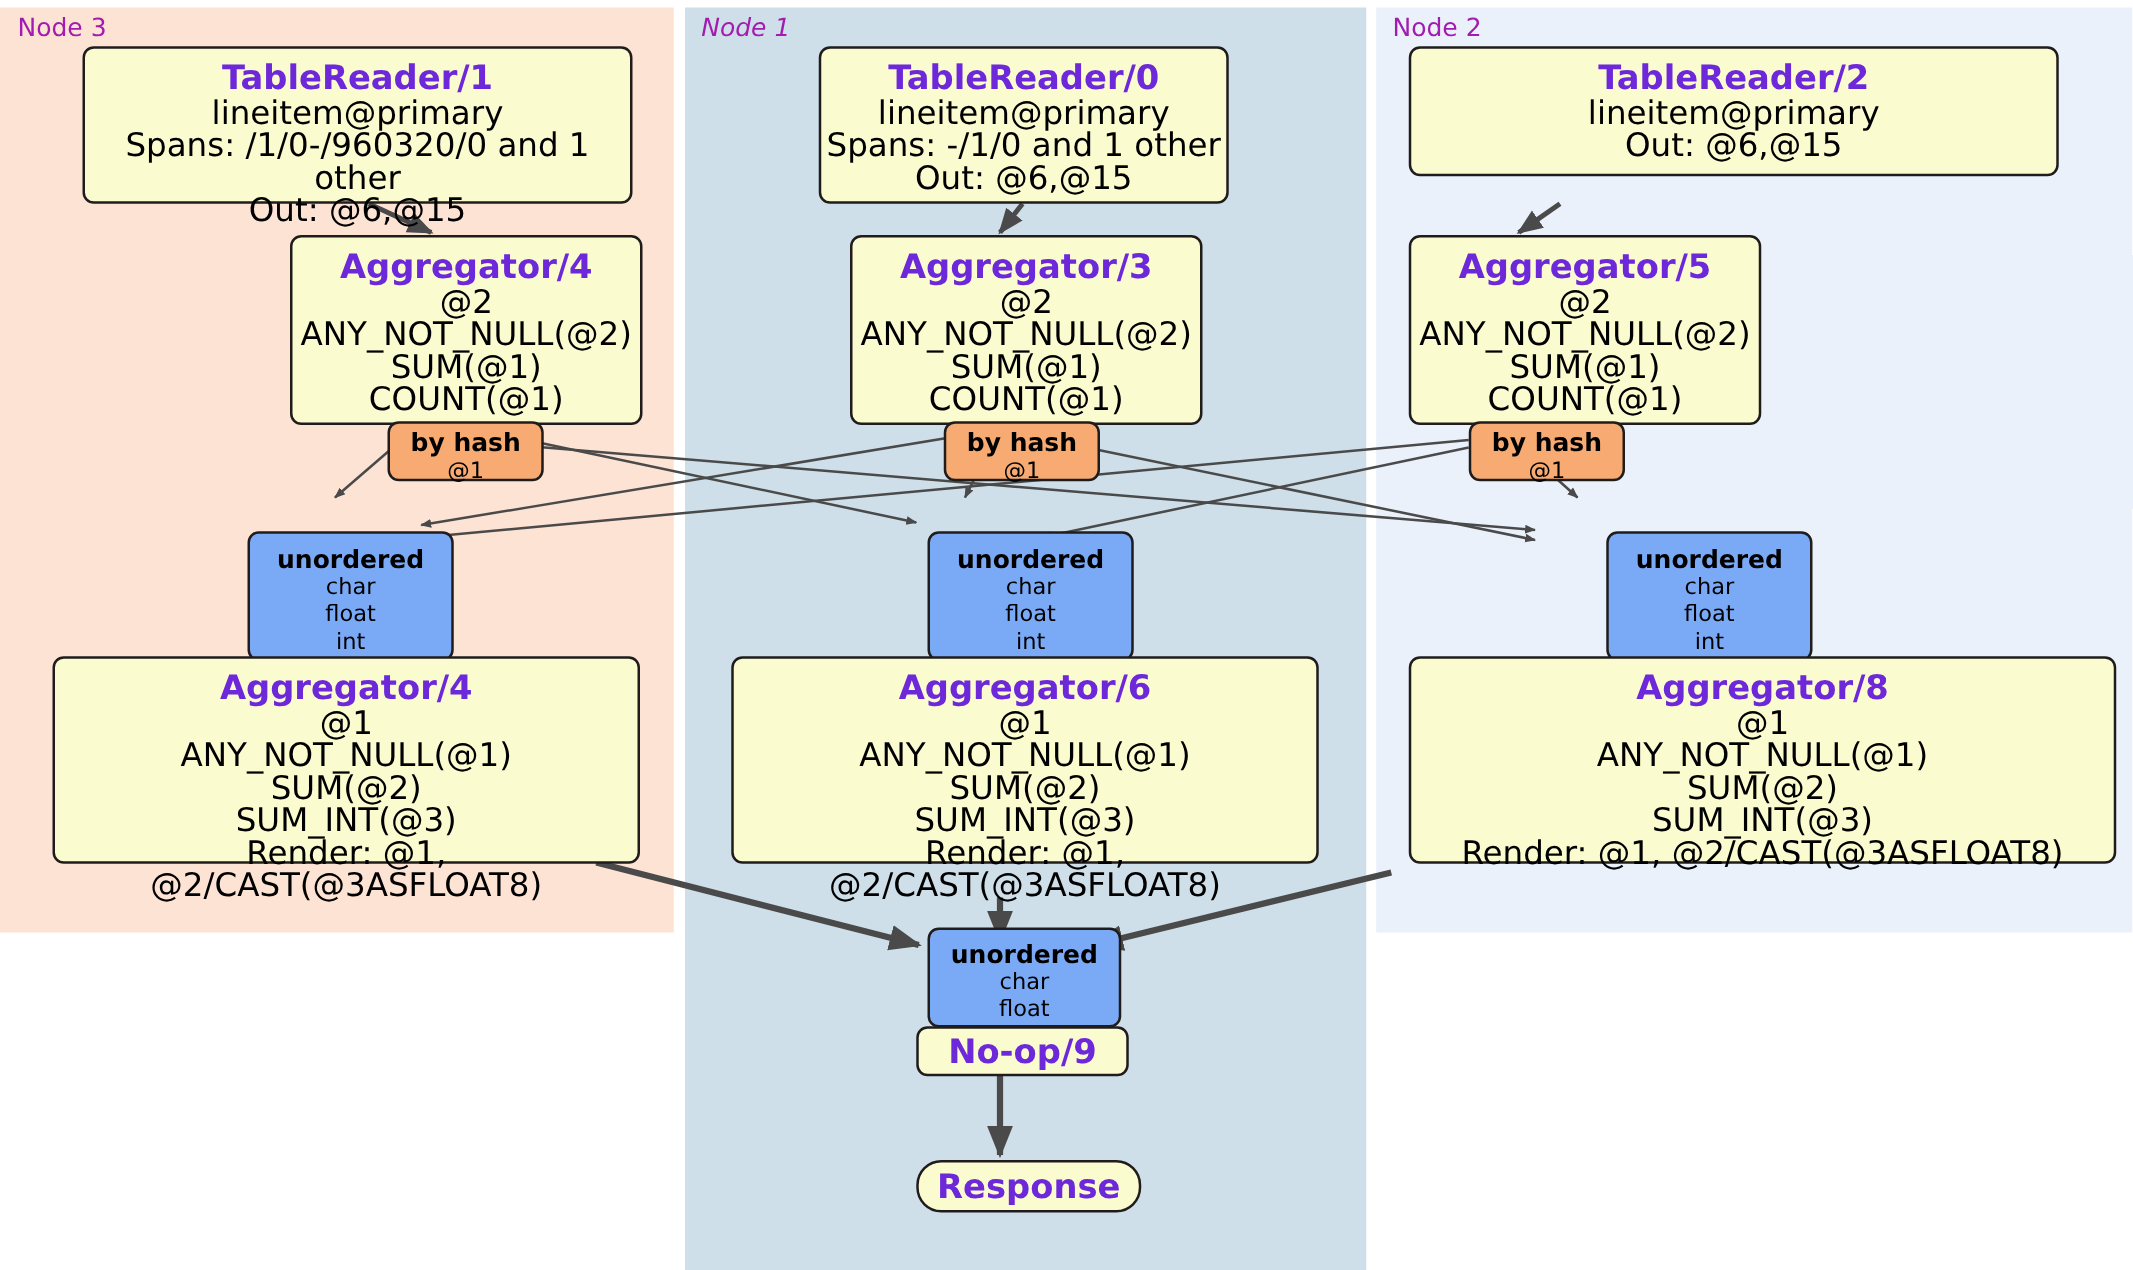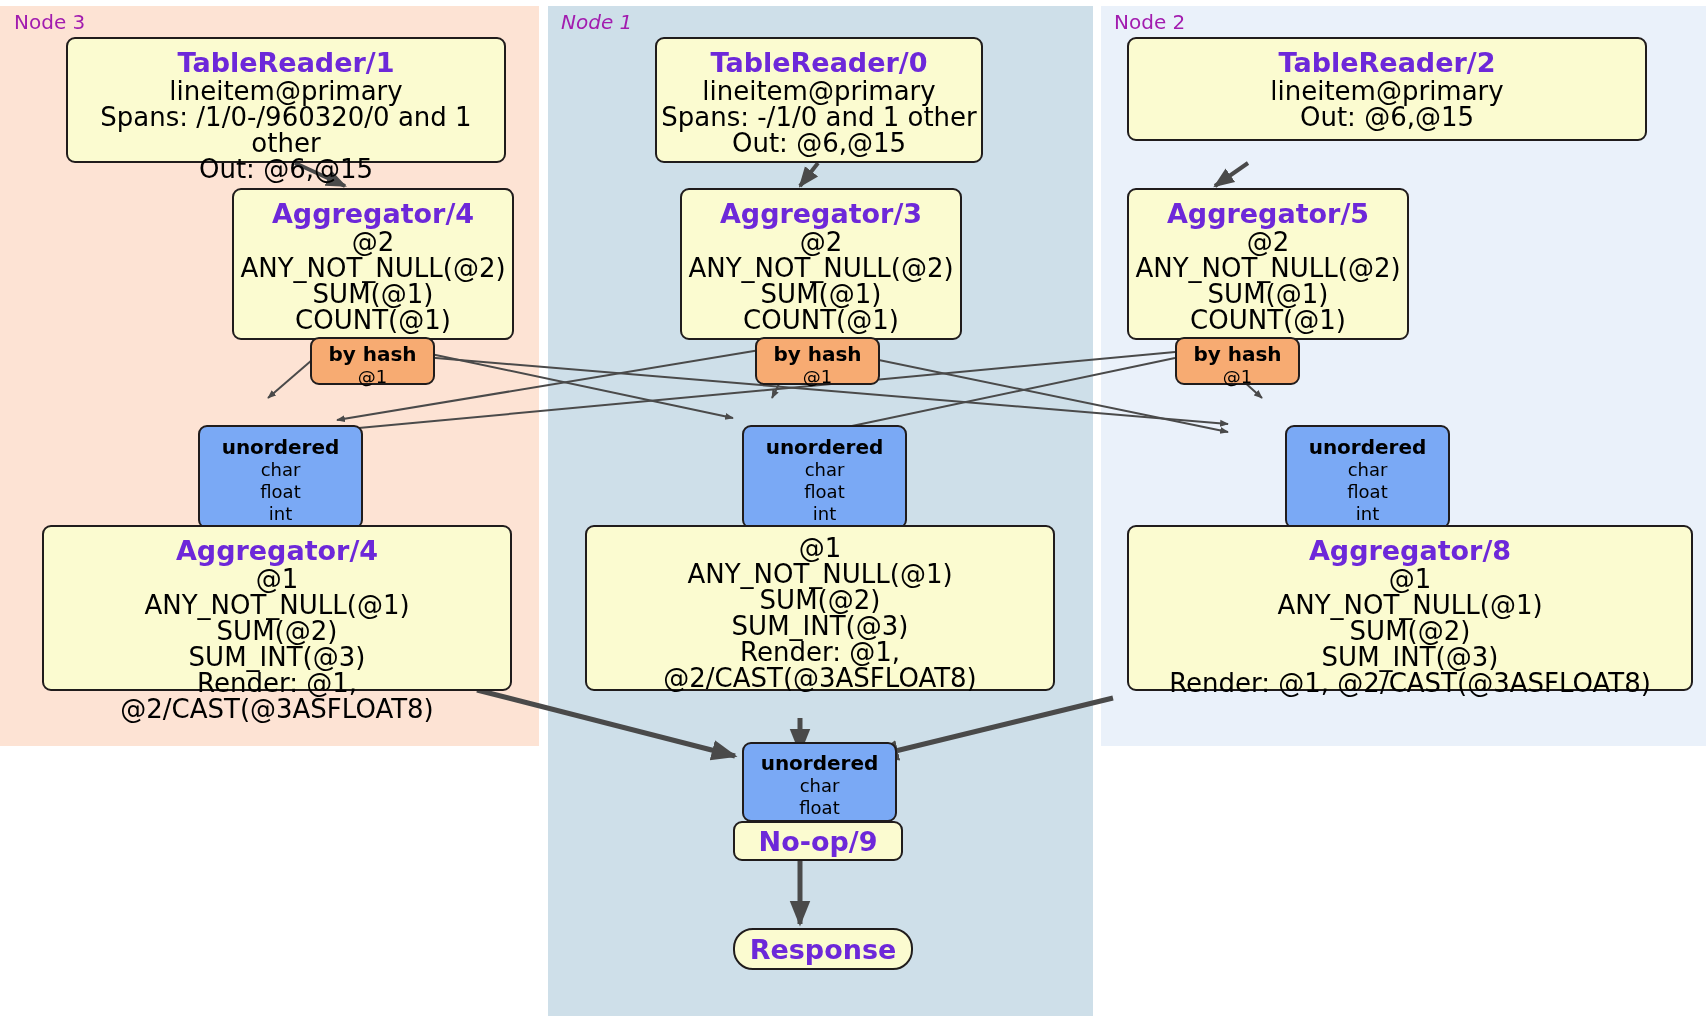--- a/index.html
+++ b/index.html
@@ -139,20 +139,21 @@
   </div>
 
   <div class="box recv" style="left:742px;top:425px;width:165px;height:104px;padding-top:8px;">
     <div class="ttl-sm">unordered</div>
     <div class="det-sm">char</div>
     <div class="det-sm">float</div>
     <div class="det-sm">int</div>
   </div>
 
   <div class="box proc" style="left:585px;top:525px;width:470px;height:166px;padding-top:8px;">
+    <div class="ttl">Aggregator/6</div>
     <div class="det">@1</div>
     <div class="det">ANY_NOT_NULL(@1)</div>
     <div class="det">SUM(@2)</div>
     <div class="det">SUM_INT(@3)</div>
     <div class="det">Render: @1, @2/CAST(@3ASFLOAT8)</div>
   </div>
 
   <div class="box recv" style="left:742px;top:742px;width:155px;height:80px;padding-top:7px;">
     <div class="ttl-sm">unordered</div>
     <div class="det-sm">char</div>

